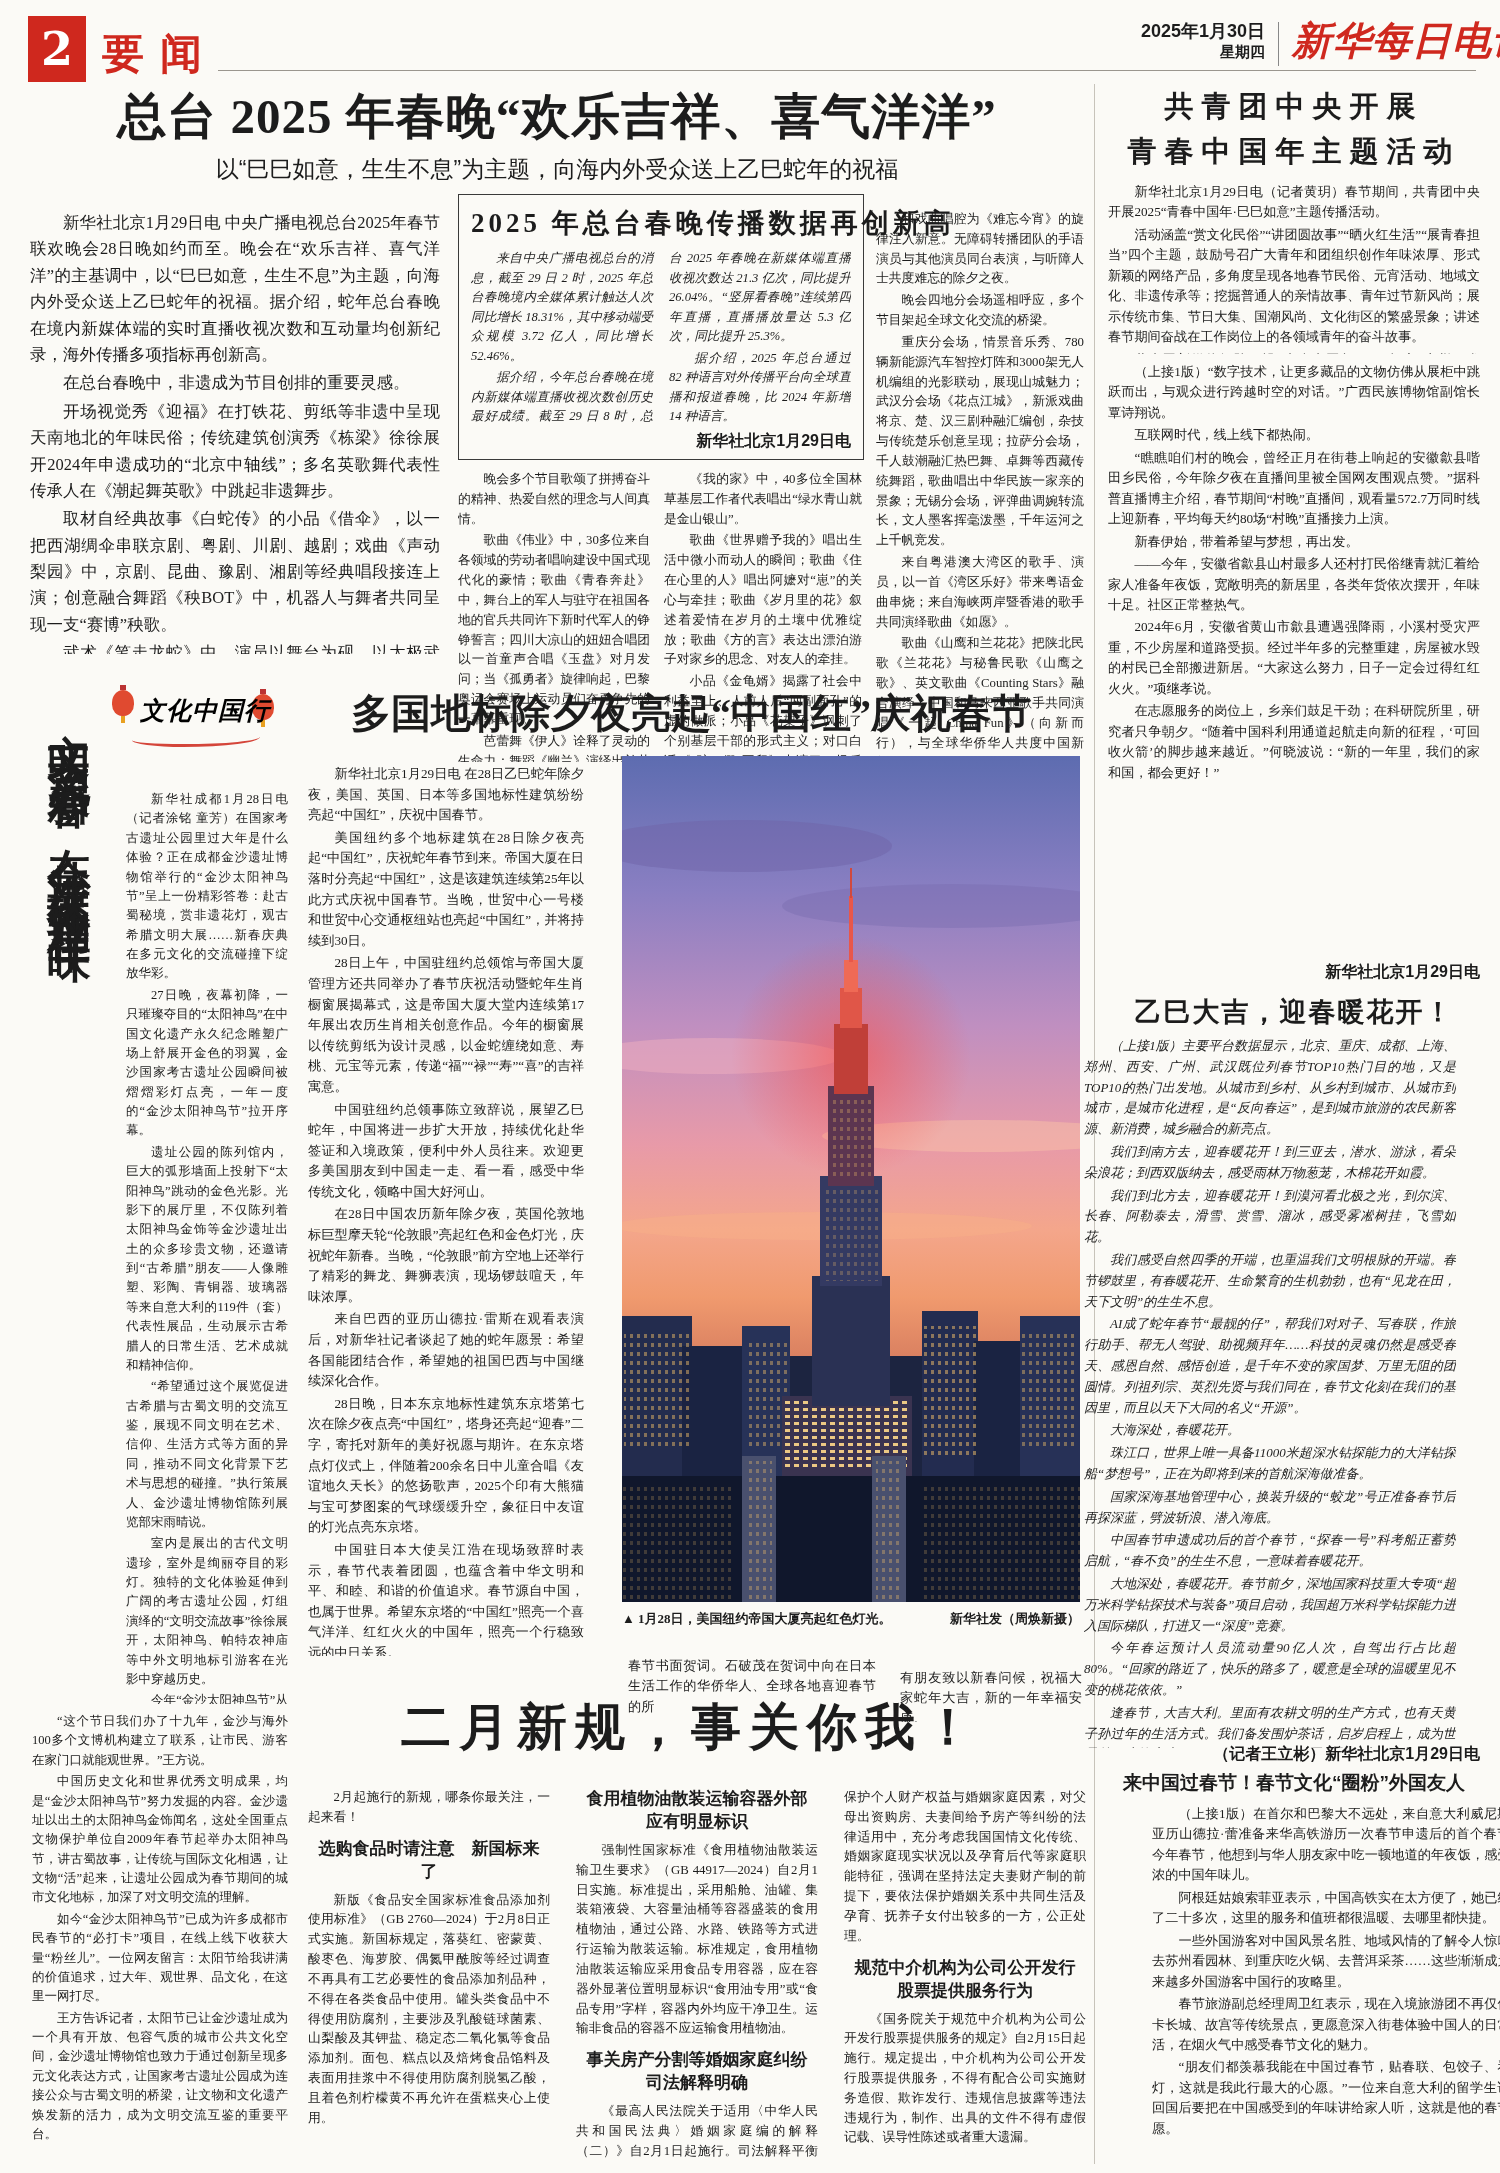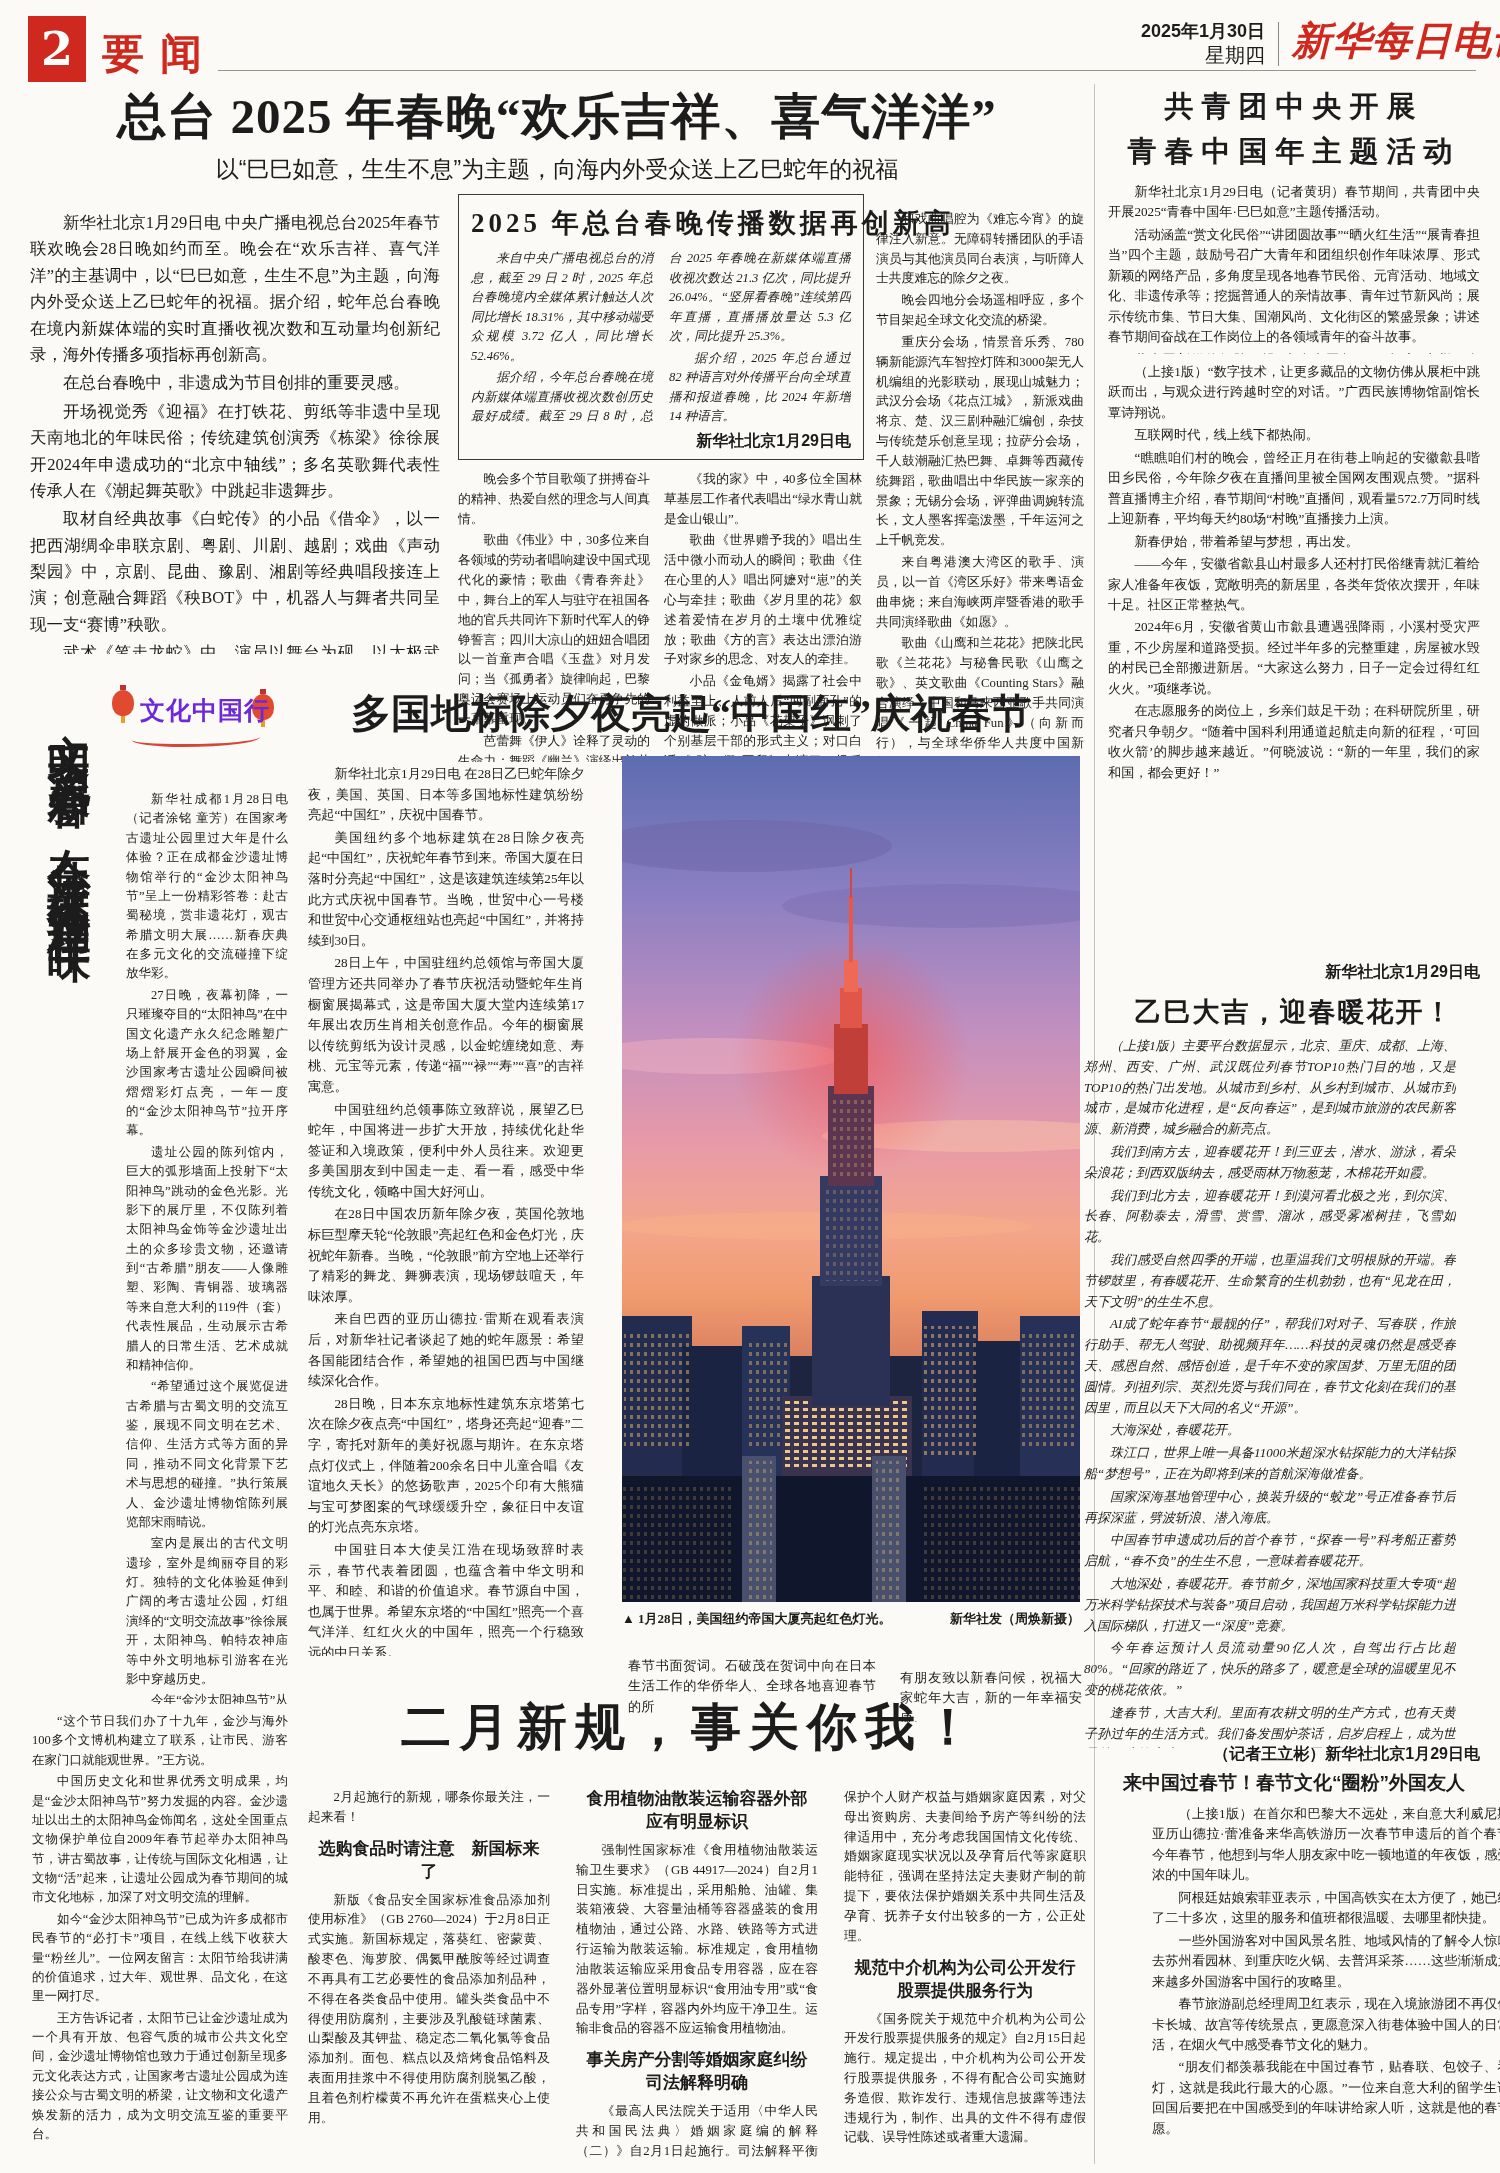--- a/index.html
+++ b/index.html
@@ -9,43 +9,43 @@
   p{margin:0 0 2px 0;text-indent:2em;text-align:justify;}
   .cut{overflow:hidden;}
   
   .pagenum{left:28px;top:16px;width:58px;height:66px;background:#cf281e;color:#fff;
            display:flex;align-items:center;justify-content:center;
            font:bold 46px "DejaVu Serif",serif;}
   .section{left:102px;top:26px;color:#cf281e;font-size:42px;font-weight:bold;letter-spacing:16px;}
   .hrule{left:218px;top:70px;width:1258px;height:1px;background:#9a968e;}
   .dateblk{left:1060px;top:20px;width:205px;text-align:right;font-family:"Liberation Sans",sans-serif;line-height:1.25;}
   .dateblk .d1{font-size:18px;font-weight:bold;}
-  .dateblk .d2{font-size:20px;font-weight:normal;}
+  .dateblk .d2{font-size:15px;font-weight:bold;}
   .datebar{left:1278px;top:22px;width:1px;height:44px;background:#888;}
   .masthead{left:1292px;top:14px;width:200px;color:#cf281e;font-size:39px;font-weight:900;
             font-style:italic;letter-spacing:1px;white-space:nowrap;}
   .vline{left:1094px;top:84px;width:1px;height:2080px;background:#c7c3ba;}
   
   .lead-h{left:28px;top:84px;width:1058px;text-align:center;font-size:49px;font-weight:900;
           letter-spacing:1px;white-space:nowrap;}
   .lead-sub{left:28px;top:154px;width:1058px;text-align:center;font-size:23px;
             font-family:"Liberation Sans",sans-serif;font-weight:500;}
   .col{line-height:1.6;}
   .lead-c1{left:30px;top:210px;width:410px;height:444px;font-size:16.5px;}
   .databox{left:458px;top:194px;width:380px;height:248px;border:1px solid #3a3a3a;padding:8px 12px;}
   .databox h2{margin:2px 0 8px 0;text-align:center;font-size:27px;font-weight:bold;letter-spacing:4px;white-space:nowrap;}
   .databox .bx{column-count:2;column-gap:16px;font-style:italic;font-size:12.6px;line-height:1.55;height:182px;overflow:hidden;}
   .sign{text-align:right;font-family:"Liberation Sans",sans-serif;font-weight:bold;text-indent:0;}
   .lead-c2{left:458px;top:470px;width:192px;height:292px;font-size:12.8px;line-height:1.55;}
   .lead-c3{left:664px;top:470px;width:198px;height:292px;font-size:12.8px;line-height:1.55;}
   .lead-c4{left:876px;top:210px;width:208px;height:552px;font-size:12.8px;line-height:1.55;}
   
   .badge{left:112px;top:684px;width:162px;height:76px;}
-  .badge .bt{position:absolute;left:28px;top:10px;font-size:25px;font-weight:900;
-             letter-spacing:1px;color:#6d28d9;white-space:nowrap;}
+  .badge .bt{position:absolute;left:28px;top:10px;font-size:25px;font-weight:900;font-style:italic;
+             letter-spacing:1px;color:#000000;white-space:nowrap;}
   .badge .swirl{position:absolute;left:20px;top:46px;width:128px;height:14px;
                 border-bottom:3px solid #d4453a;border-radius:0 0 60% 40%;}
   .lantern{position:absolute;width:22px;height:26px;background:#e04a30;border-radius:50% 50% 45% 45%;}
   .lantern:before{content:"";position:absolute;left:8px;top:-5px;width:6px;height:5px;background:#b33;}
   .lantern:after{content:"";position:absolute;left:9px;bottom:-7px;width:4px;height:7px;background:#e8a020;}
   .lan1{left:0;top:6px;}  .lan2{left:140px;top:10px;}
   .cult-vh{left:30px;top:700px;width:78px;height:1005px;writing-mode:vertical-rl;
            font-size:43px;font-weight:900;letter-spacing:9px;line-height:78px;}
   .cult-c1{left:126px;top:790px;width:162px;height:914px;font-size:12.5px;line-height:1.55;}
   .cult-c2{left:32px;top:1712px;width:256px;height:452px;font-size:12.5px;line-height:1.55;}

